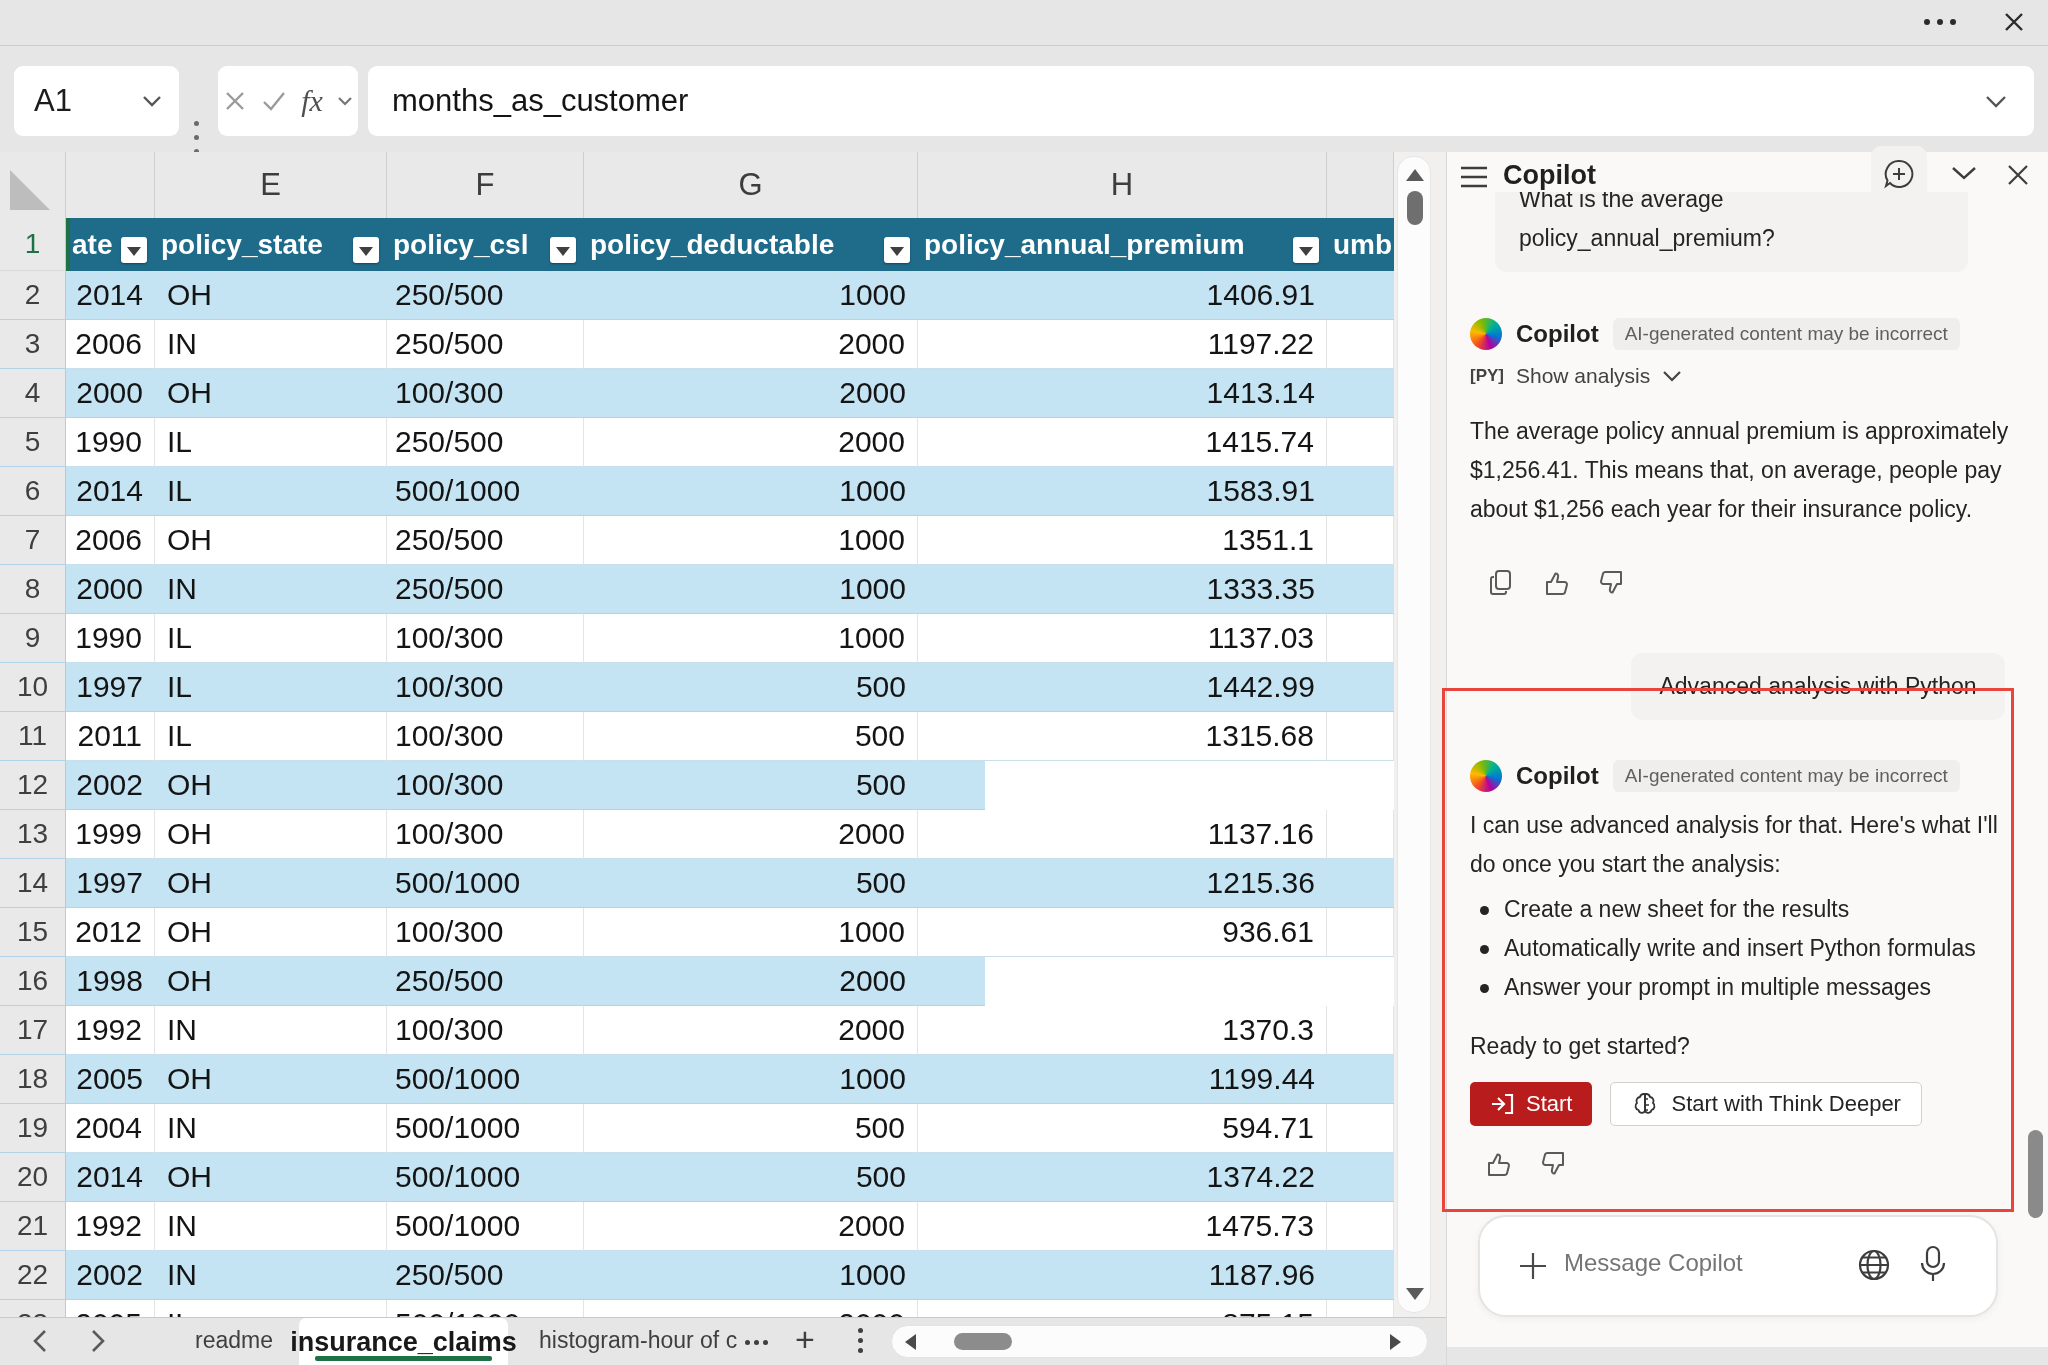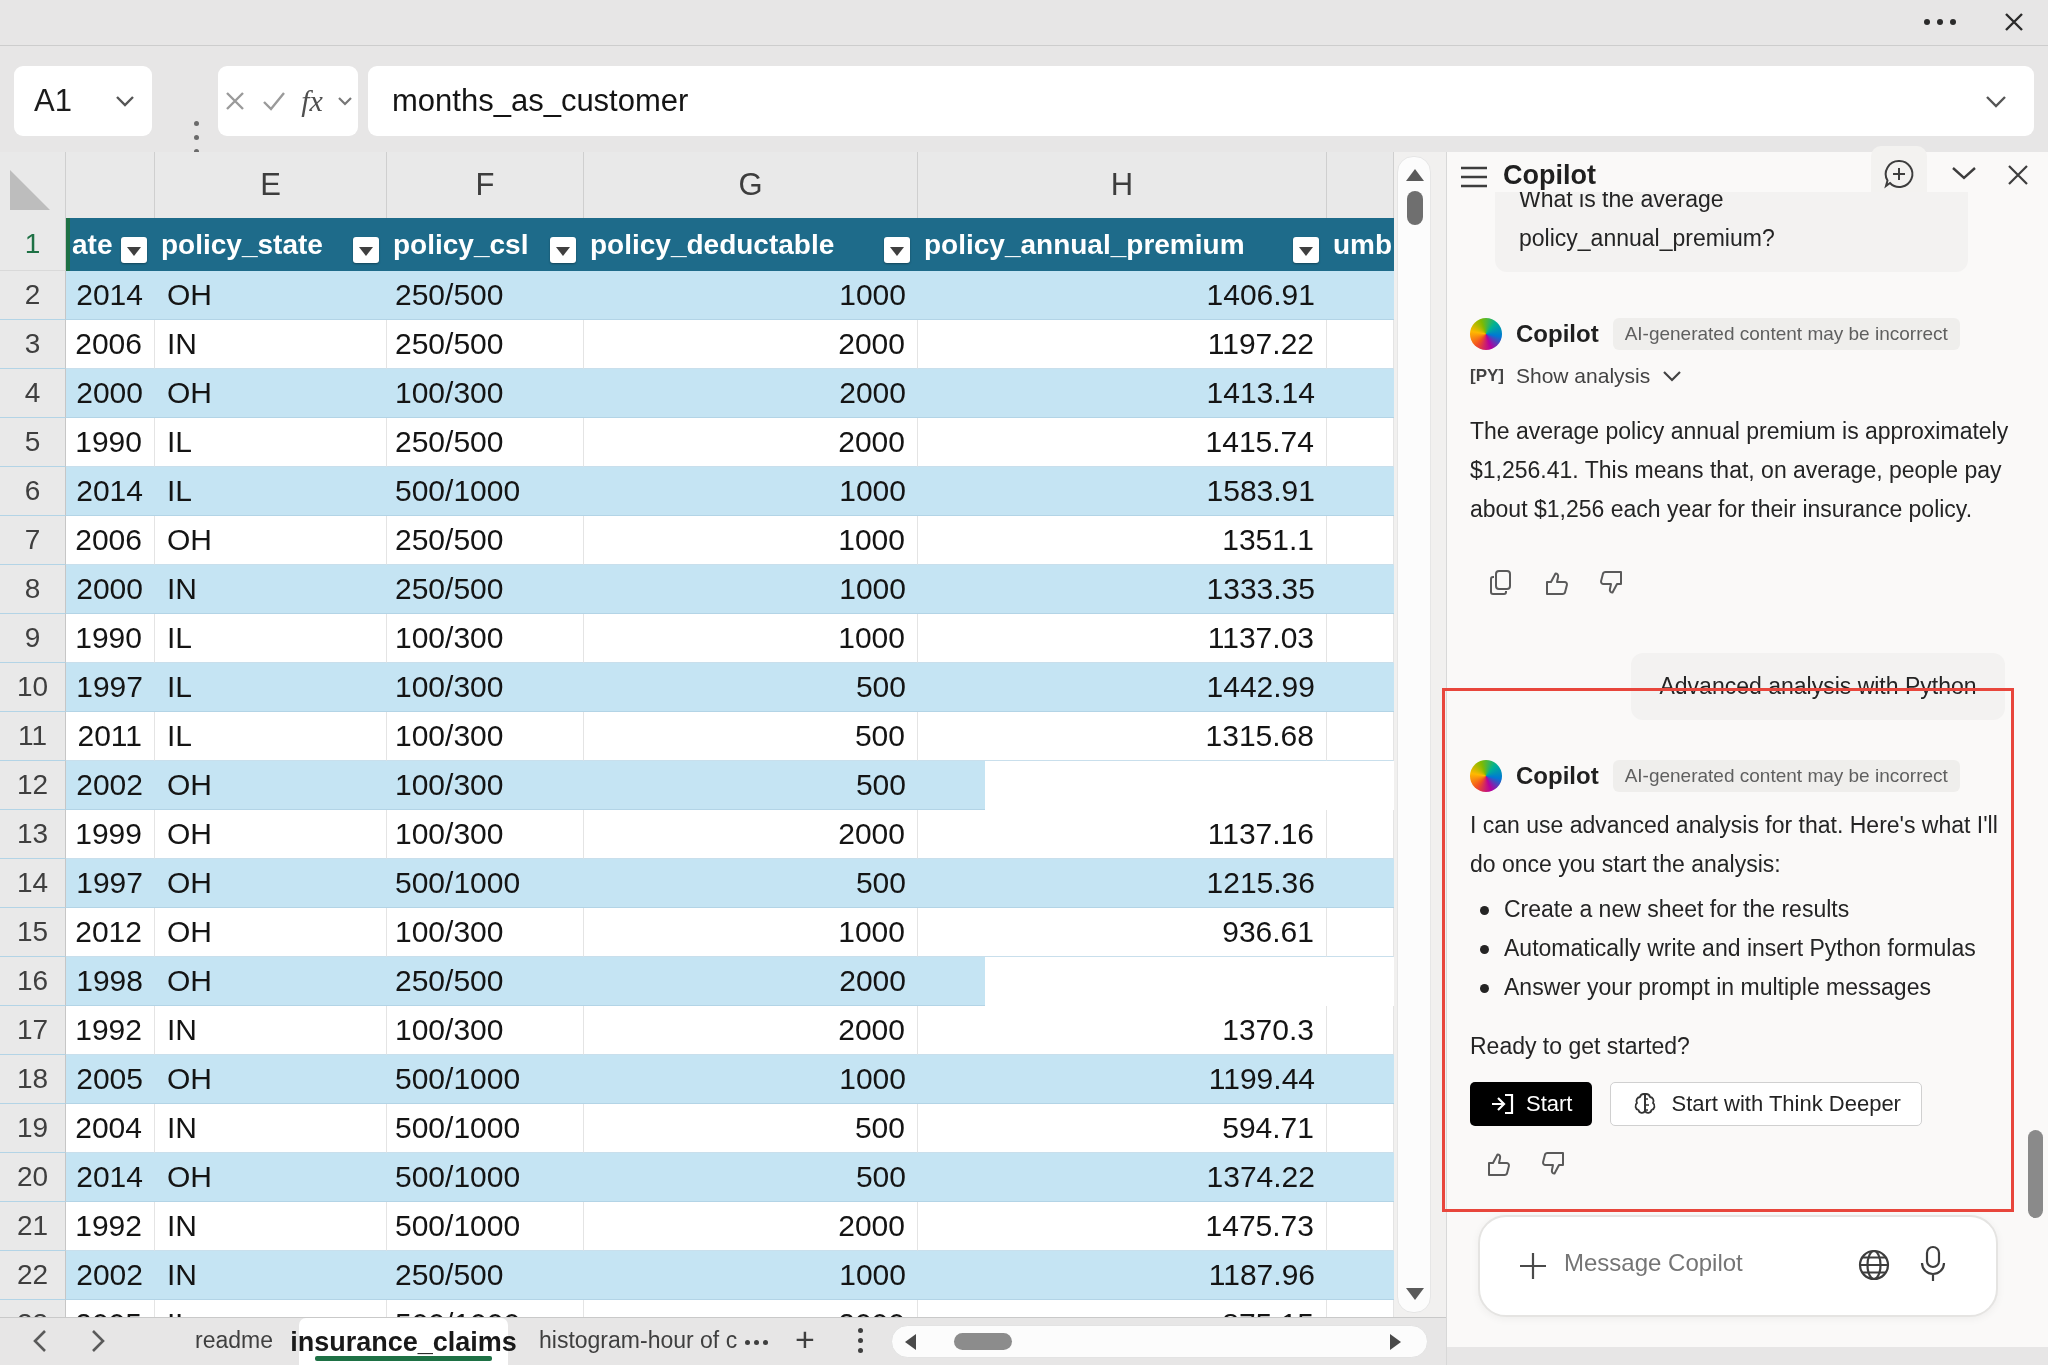--- a/index.html
+++ b/index.html
@@ -6,21 +6,21 @@
   .stage{position:relative;width:2048px;height:1365px;background:#fff;overflow:hidden;
          font-family:"Liberation Sans",sans-serif;color:#1f1f1f;}
   
   .titlebar{position:absolute;left:0;top:0;width:2048px;height:45px;background:#E7E6E6;border-bottom:1px solid #CDCDCD;}
   .win-dots{position:absolute;right:92px;top:19px;display:flex;gap:7px;}
   .win-dots i{width:6px;height:6px;border-radius:50%;background:#2b2b2b;}
   .win-close{position:absolute;right:18px;top:6px;width:32px;height:32px;}
   
   .fbar{position:absolute;left:0;top:46px;width:2048px;height:106px;background:#E7E6E6;}
   .fbox{position:absolute;top:20px;height:70px;background:#fff;border-radius:9px;display:flex;align-items:center;}
-  .namebox{left:14px;width:138px;}
+  .namebox{left:14px;width:165px;}
   .namebox .val{font-size:31px;padding-left:20px;color:#1c1c1c;flex:1;}
   .kebab-v{position:absolute;left:194px;top:75px;display:flex;flex-direction:column;gap:9px;}
   .kebab-v i{width:5px;height:5px;border-radius:50%;background:#6b6b6b;}
   .fxbox{left:218px;width:140px;justify-content:center;gap:14px;}
   .fxbox .g{color:#9a9a9a;}
   .fxbox .fx{font-family:"Liberation Serif",serif;font-style:italic;font-size:30px;color:#4f4f4f;}
   .formulabox{left:368px;width:1666px;}
   .formulabox .val{font-size:31px;padding-left:24px;color:#141414;flex:1;}
   .chev{display:inline-block;}
   
@@ -94,21 +94,21 @@
   .pyicon{font-size:17px;font-weight:bold;letter-spacing:0;color:#424242;}
   .showlabel{font-size:21px;color:#424242;}
   .ptext{font-size:23px;line-height:39px;color:#242424;width:545px;margin-top:24px;}
   .actions{display:flex;gap:28px;margin-top:40px;padding-left:18px;color:#5a5a5a;}
   .actions2{margin-top:24px;padding-left:14px;}
   .plist{margin:6px 0 0 0;padding:0;list-style:none;}
   .plist li{position:relative;padding-left:34px;font-size:23px;line-height:39px;color:#242424;width:500px;margin-top:0px;}
   .plist li::before{content:"";position:absolute;left:10px;top:16px;width:9px;height:9px;border-radius:50%;background:#242424;}
   .readyq{font-size:23px;color:#242424;margin-top:26px;}
   .btnrow{display:flex;gap:18px;margin-top:22px;align-items:center;}
-  .startbtn{height:44px;background:#000000;border-radius:5px;color:#fff;font-size:22px;display:flex;align-items:center;gap:10px;padding:0 20px;}
+  .startbtn{height:44px;background:#b91c1c;border-radius:5px;color:#fff;font-size:22px;display:flex;align-items:center;gap:10px;padding:0 20px;}
   .deepbtn{height:44px;background:#fff;border:1px solid #D0D0D0;border-radius:5px;color:#242424;font-size:22px;display:flex;align-items:center;gap:12px;padding:0 20px;box-sizing:border-box;}
   .redbox{position:absolute;left:1442px;top:688px;width:566px;height:518px;border:3px solid #E8463C;z-index:6;pointer-events:none;}
   .pscroll{position:absolute;right:5px;top:978px;width:15px;height:88px;background:#8a8a8a;border-radius:8px;}
   .inputbox{position:absolute;left:31px;top:1063px;width:520px;height:102px;background:#fff;border:2px solid #E5E4E2;border-radius:28px;box-sizing:border-box;box-shadow:0 2px 8px rgba(0,0,0,.05);}
   .inplus{position:absolute;left:36px;top:32px;color:#4a4a4a;}
   .placeholder{position:absolute;left:84px;top:32px;font-size:24px;color:#757575;}
   .inglobe{position:absolute;right:104px;top:30px;}
   .inmic{position:absolute;right:48px;top:28px;}
   .pbottom{position:absolute;left:0;bottom:0;width:100%;height:18px;background:#E7E6E6;}
   svg{display:block;}

